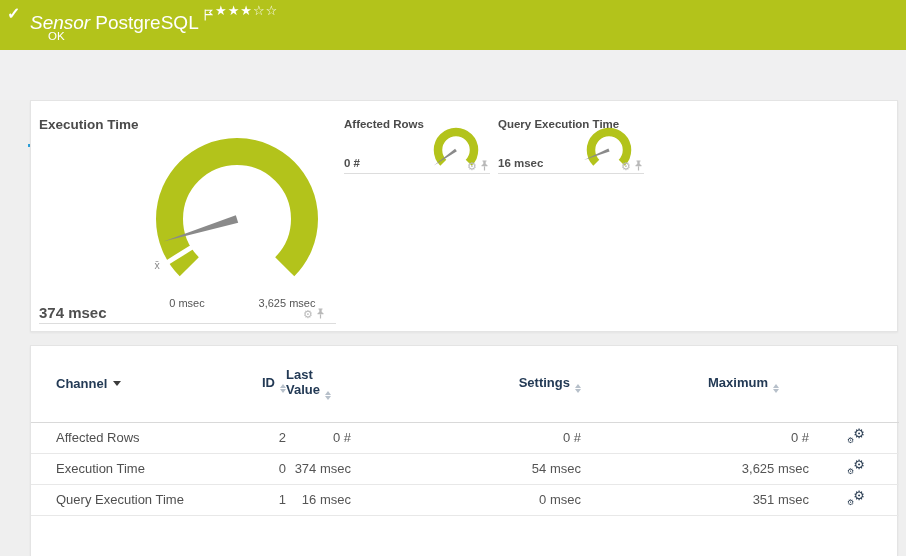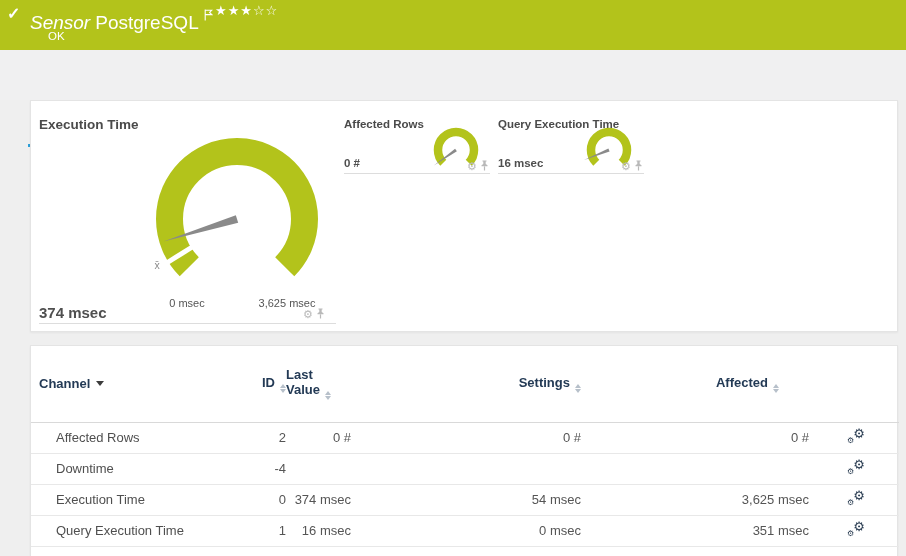--- a/index.html
+++ b/index.html
@@ -42,21 +42,21 @@
   .gear-glyph { font-size:11px; line-height:11px; }
   .axis-label { position:absolute; font-size:11px; color:#555; transform:translateX(-50%);
     white-space:nowrap; }
 
   
   table { border-collapse:collapse; width:868px; table-layout:fixed; font-size:13px; }
   col.c-channel{width:210px} col.c-id{width:45px} col.c-last{width:65px}
   col.c-min{width:230px} col.c-max{width:228px} col.c-act{width:90px}
   thead th { height:76px; vertical-align:middle; font-size:13px; font-weight:700;
     color:#233a55; border-bottom:1px solid #d9d9d9; padding:0; }
-  th.h-channel { text-align:left; padding-left:8px; }
+  th.h-channel { text-align:left; padding-left:25px; }
   th.h-id, th.h-min { text-align:right; }
   th.h-max { text-align:right; padding-right:30px; }
   th.h-last { text-align:left; line-height:15px; }
   tbody td { height:31px; border-bottom:1px solid #e8e8e8; color:#555; padding:0; }
   td.t-channel { text-align:left; padding-left:25px; color:#4f4f4f; }
   td.t-id, td.t-last, td.t-min { text-align:right; }
   td.t-max { text-align:right; padding-right:0; }
   td.t-act { text-align:left; padding-left:38px; }
 
   .caret-down { display:inline-block; vertical-align:2px; margin-left:6px;
@@ -225,45 +225,37 @@
               <i class="down"></i>
             </span></th>
         <th class="h-last"><span>Last</span><br><span>Value</span><span class="sort">
               <i class="up"></i>
               <i class="down"></i>
             </span></th>
         <th class="h-min"><span>Settings</span><span class="sort">
               <i class="up"></i>
               <i class="down"></i>
             </span></th>
-        <th class="h-max"><span>Affected</span><span class="sort">
+        <th class="h-max"><span>Maximum</span><span class="sort">
               <i class="up"></i>
               <i class="down"></i>
             </span></th>
         <th></th>
       </tr>
     </thead>
     <tbody>
       <tr>
         <td class="t-channel">Affected Rows</td>
         <td class="t-id">2</td>
         <td class="t-last">0 #</td>
         <td class="t-min">0 #</td>
         <td class="t-max">0 #</td>
         <td class="t-act"><span class="gearpair"><span class="g-big">⚙</span><span class="g-small">⚙</span></span></td>
       </tr>
       <tr>
-        <td class="t-channel">Downtime</td>
-        <td class="t-id">-4</td>
-        <td class="t-last"></td>
-        <td class="t-min"></td>
-        <td class="t-max"></td>
-        <td class="t-act"><span class="gearpair"><span class="g-big">⚙</span><span class="g-small">⚙</span></span></td>
-      </tr>
-      <tr>
         <td class="t-channel">Execution Time</td>
         <td class="t-id">0</td>
         <td class="t-last">374 msec</td>
         <td class="t-min">54 msec</td>
         <td class="t-max">3,625 msec</td>
         <td class="t-act"><span class="gearpair"><span class="g-big">⚙</span><span class="g-small">⚙</span></span></td>
       </tr>
       <tr>
         <td class="t-channel">Query Execution Time</td>
         <td class="t-id">1</td>

